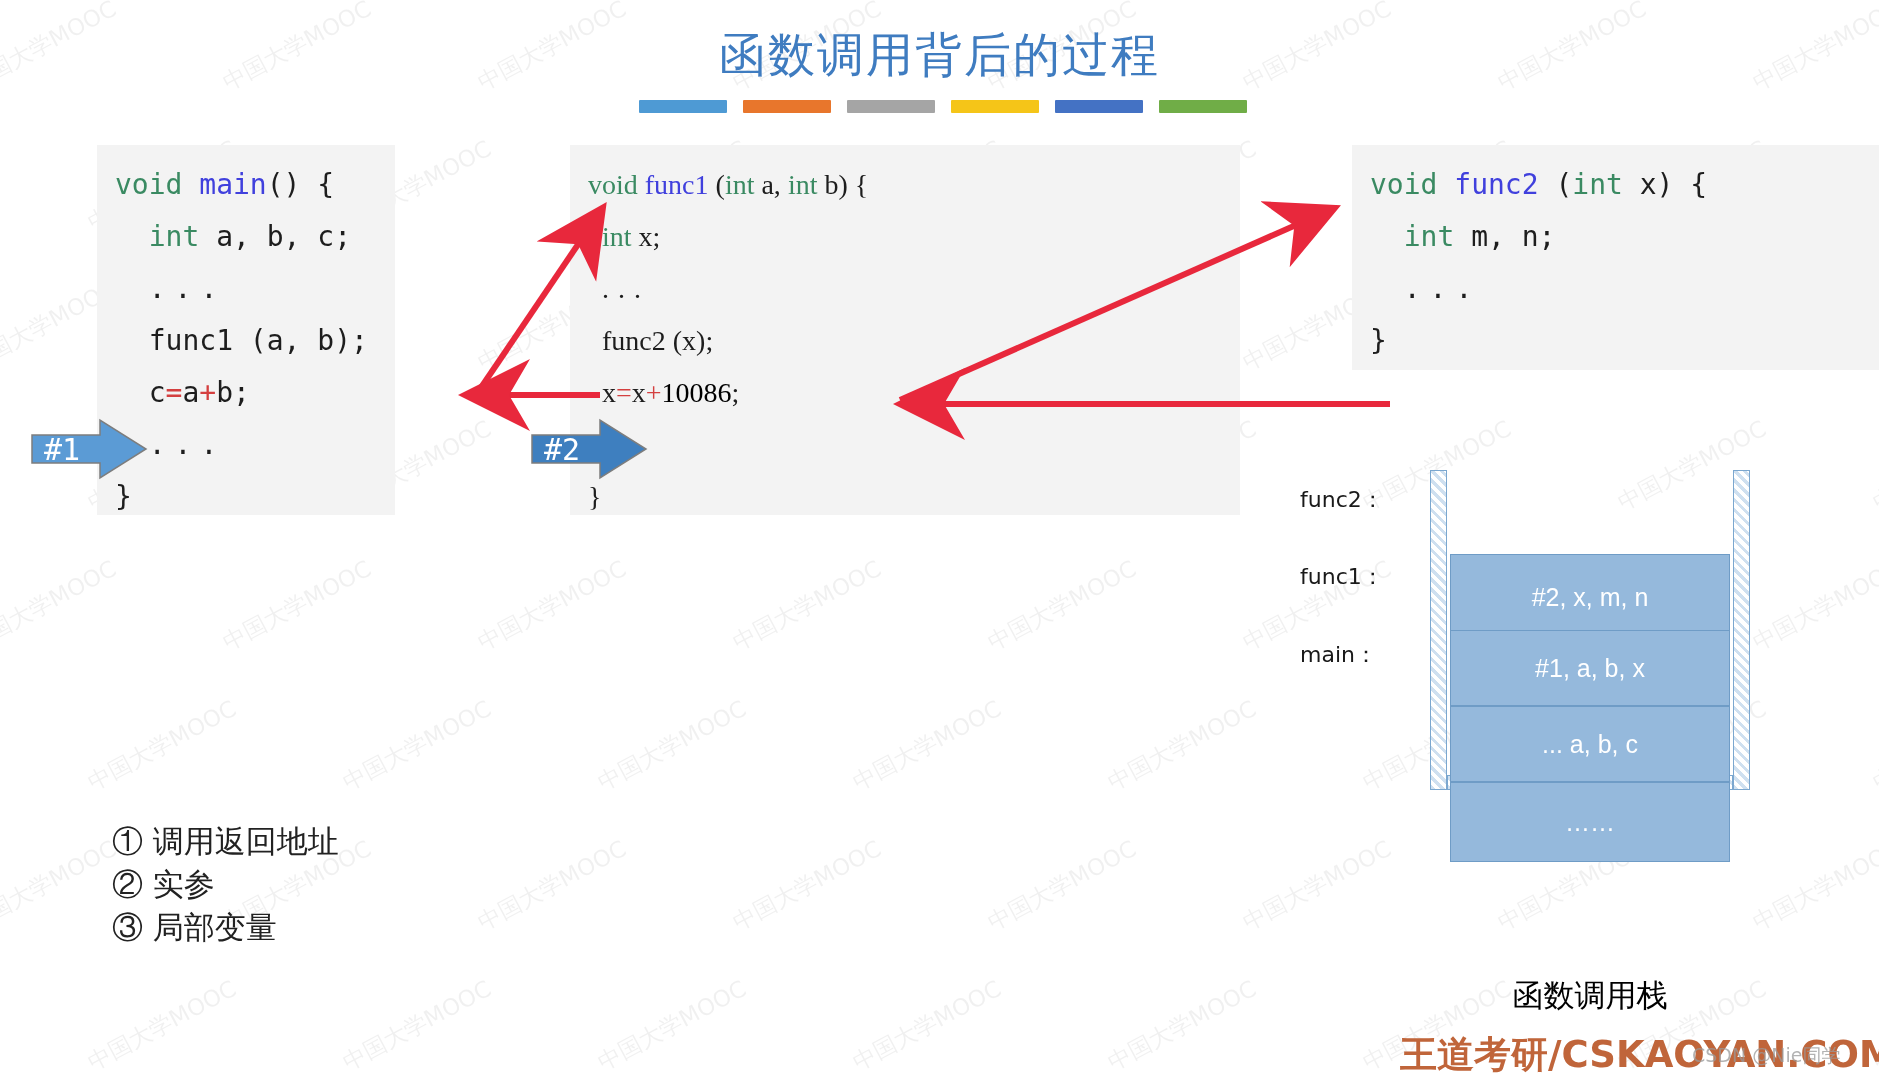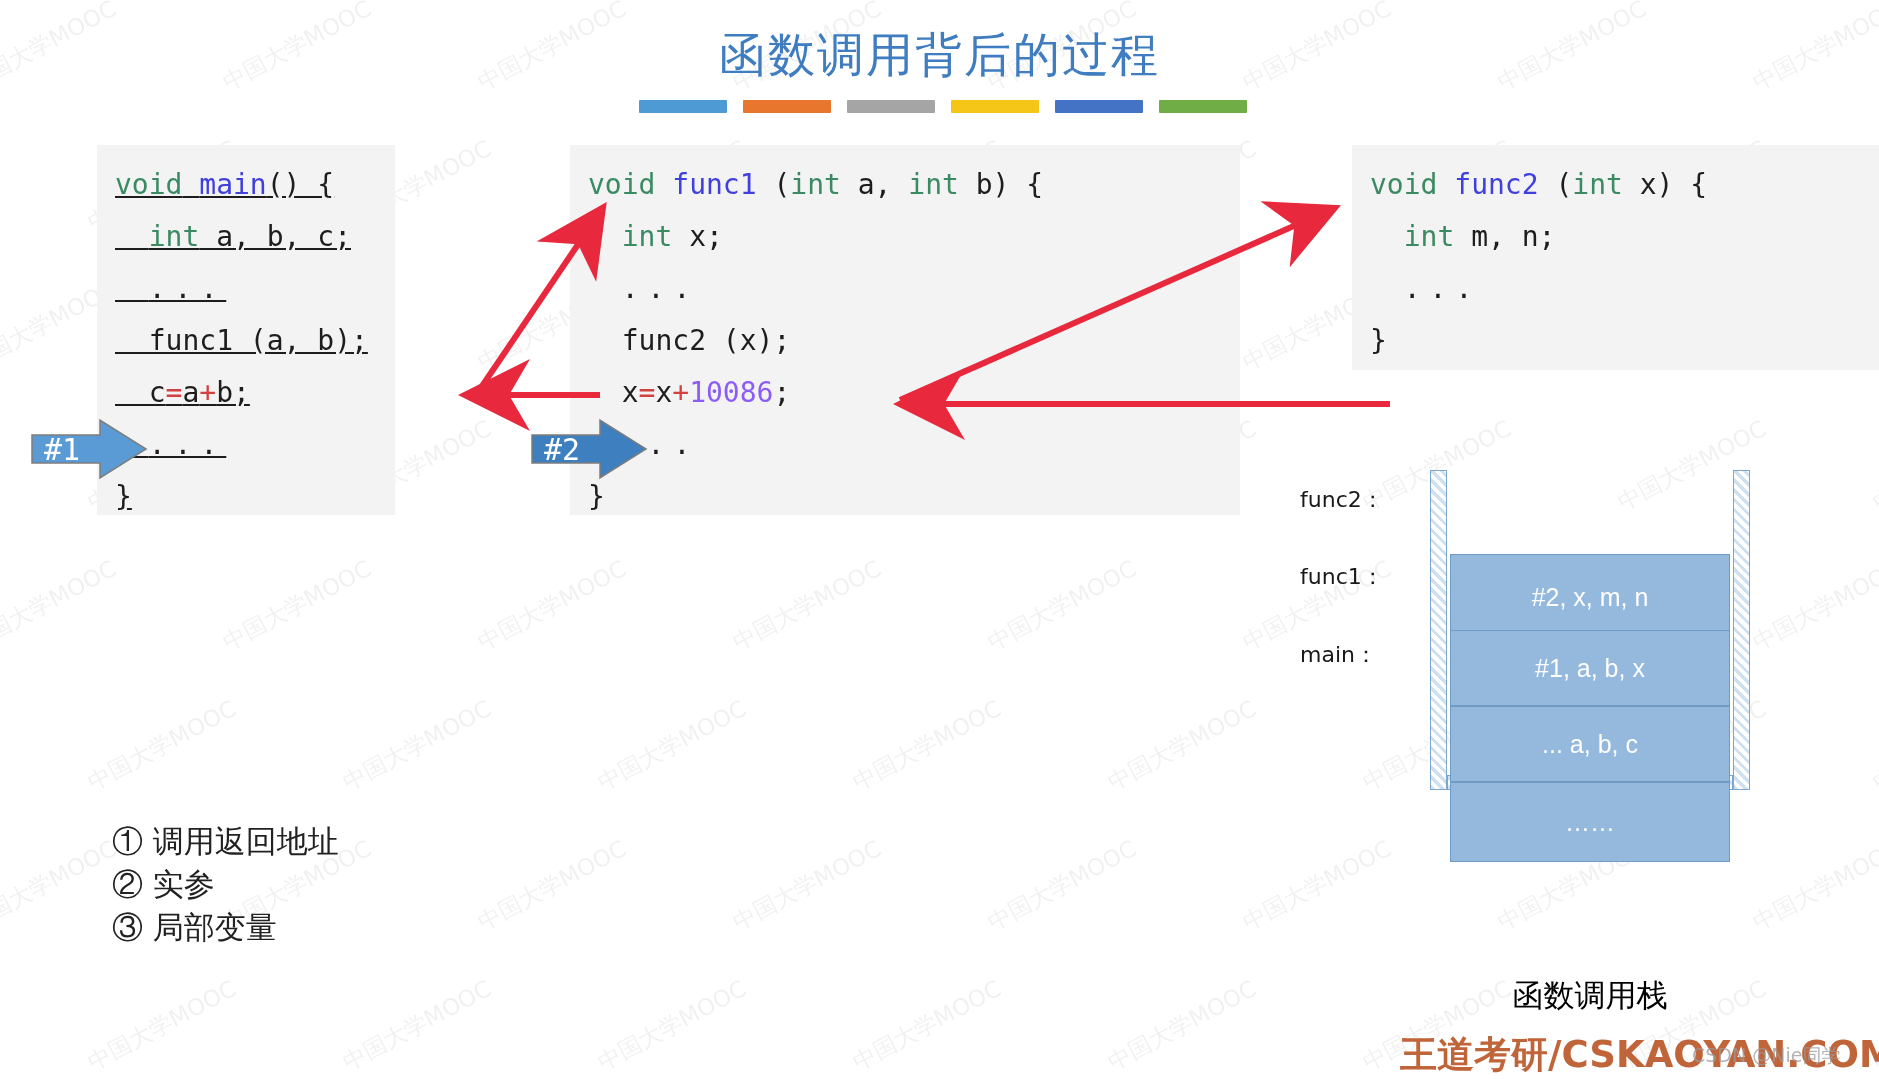--- a/index.html
+++ b/index.html
@@ -32,28 +32,28 @@
     position:absolute;
     background:#f3f3f3;
     font-family:"DejaVu Sans Mono","Liberation Mono",monospace;
     font-size:28px;
     line-height:52px;
     color:#1d1d1d;
     white-space:pre;
     padding:14px 18px 16px 18px;
     box-sizing:border-box;
   }
-  #code-main {left:97px; top:145px;  width:298px; height:370px;text-decoration:underline;}
-  #code-func1{left:570px;top:145px;  width:670px;height:370px;}
+  #code-main {left:97px; top:145px;  width:298px; height:370px;}
+  #code-func1{left:570px;top:145px;  width:670px;height:370px;font-family:Liberation Serif, serif;}
   #code-func2{left:1352px;top:145px; width:538px;height:225px;}
 
   .kw   {color:#3a8a62;}   
   .fn   {color:#4040dd;}   
   .op   {color:#d43f3f;}   
-  .num  {color:#8b5cf6;}   
+  .num  {color:#000000;}   
   .dots {letter-spacing:9px;}
 
   
   .steparrow{position:absolute;height:62px;}
   .steparrow svg{display:block;}
   .steparrow .lbl{
     position:absolute;left:14px;top:50%;transform:translateY(-50%);
     color:#ffffff;font-size:30px;
     font-family:"DejaVu Sans Mono","Liberation Mono",monospace;
     pointer-events:none;

